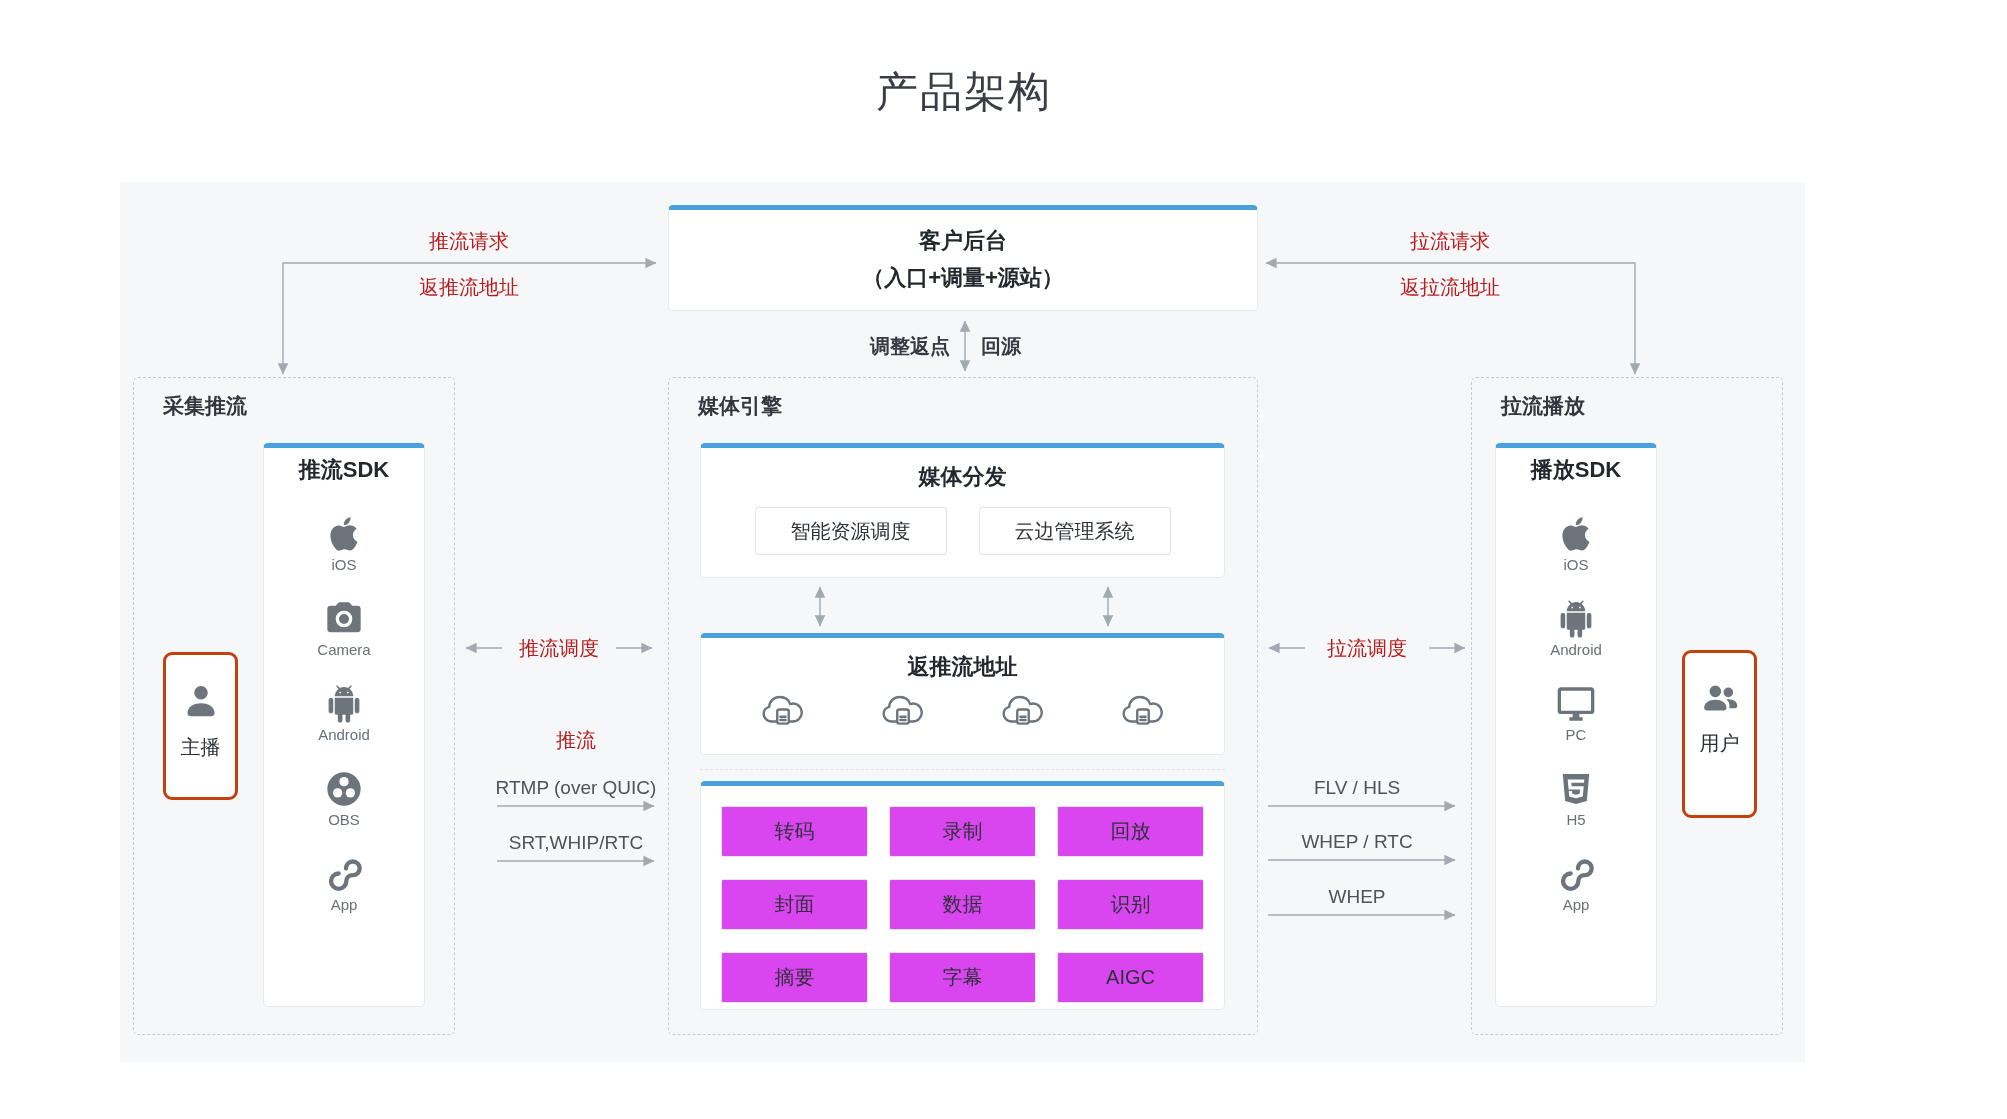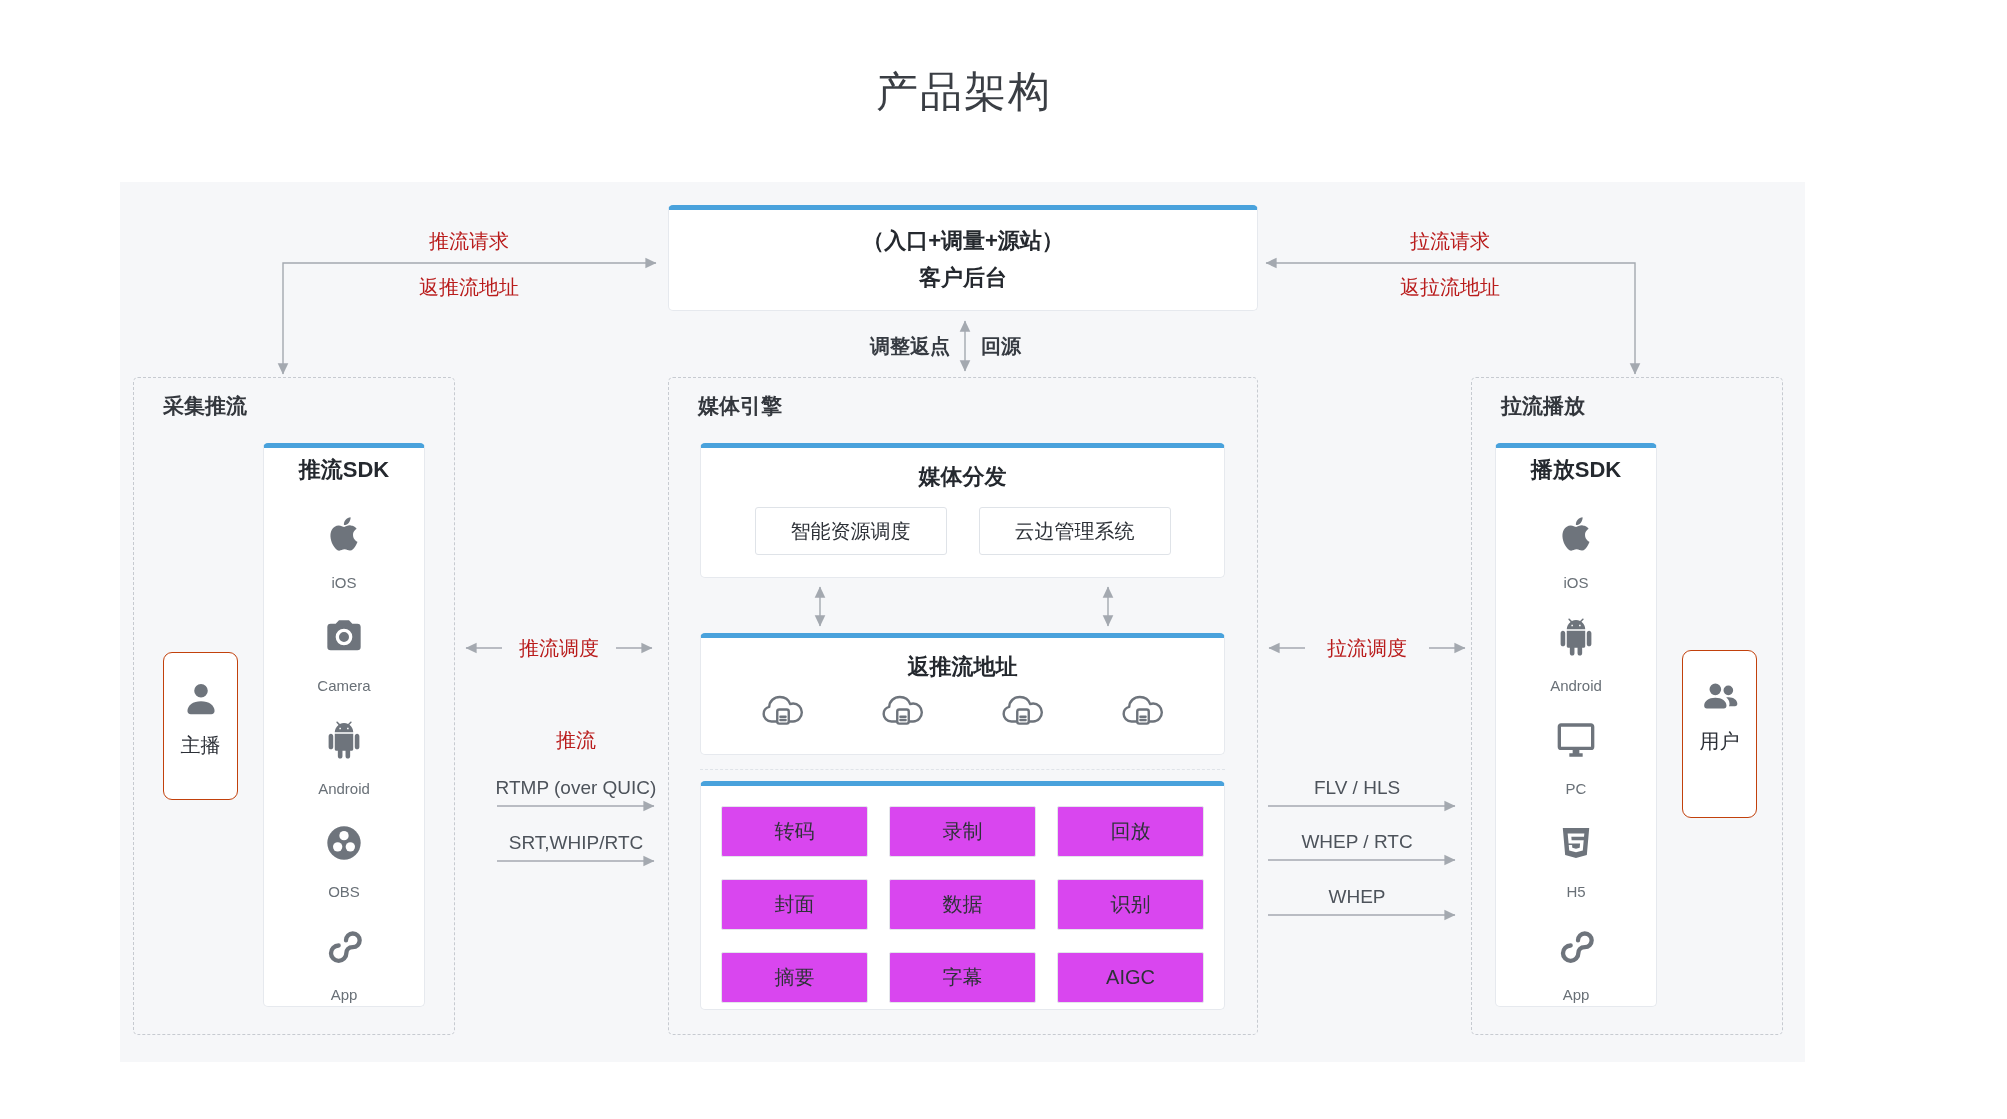--- a/index.html
+++ b/index.html
@@ -12,35 +12,35 @@
   .section-label{position:absolute;font-size:21px;font-weight:600;color:#33373d;white-space:nowrap;}
   .card{position:absolute;background:#fff;border:1px solid #e6e9ee;border-top:5px solid #49a2dc;
         border-radius:5px;box-sizing:border-box;}
   .backend-card{text-align:center;padding-top:12px;}
   .backend-card .bt{font-size:22px;font-weight:700;color:#24282e;line-height:37px;}
   .sdk-card{display:flex;flex-direction:column;align-items:center;}
   .sdk-title{margin-top:7px;font-size:22px;font-weight:700;color:#24282e;}
   .sdk-items{margin-top:29px;display:flex;flex-direction:column;gap:26px;}
   .sdk-item{display:flex;flex-direction:column;align-items:center;}
   .sdk-item svg{width:40px;height:40px;}
-  .sdk-item .lbl{margin-top:20px;font-size:15px;color:#697077;}
+  .sdk-item .lbl{margin-top:2px;font-size:15px;color:#697077;}
   .icon-fill{fill:#6e747c;}
   .dist-card{text-align:center;}
   .card-title{margin-top:14px;font-size:22px;font-weight:700;color:#24282e;}
   .chip-row{margin-top:15px;display:flex;justify-content:center;gap:32px;}
   .chip{width:190px;height:46px;border:1px solid #dfe3e8;border-radius:3px;background:#fff;
         display:flex;align-items:center;justify-content:center;font-size:20px;color:#2e3238;}
   .cloud-row{margin-top:10px;display:flex;justify-content:center;gap:74px;}
   .cloud-row svg{width:46px;height:36px;}
   .features-grid{position:absolute;left:20px;top:20px;right:20px;display:grid;
                  grid-template-columns:repeat(3,1fr);column-gap:21px;row-gap:22px;}
   .feat-cell{height:49px;border:1px solid #e3e6ea;border-radius:2px;background:#d946ef;
              display:flex;align-items:center;justify-content:center;font-size:20px;color:#2e3238;}
   .dashed-sep{position:absolute;border-top:1px dashed #dfe3e8;height:0;}
-  .blue-card{position:absolute;background:#fff;border:1px solid #c2410c;border-radius:9px;
+  .blue-card{position:absolute;background:#fff;border:3px solid #c2410c;border-radius:9px;
              box-sizing:border-box;display:flex;flex-direction:column;align-items:center;}
   .blue-card .lbl{margin-top:11px;font-size:20px;color:#2b2f36;}
   .conn{position:absolute;transform:translateX(-50%);font-size:20px;font-weight:400;
         color:#b91c1c;white-space:nowrap;}
   .conn-r{position:absolute;transform:translateX(-100%);font-size:20px;font-weight:600;
           color:#363b42;white-space:nowrap;}
   .conn-l{position:absolute;font-size:20px;font-weight:600;color:#363b42;white-space:nowrap;}
   .proto{position:absolute;transform:translateX(-50%);font-size:19px;font-weight:400;
          color:#4d535b;white-space:nowrap;}
   .lines{position:absolute;left:0;top:0;pointer-events:none;}
@@ -90,22 +90,22 @@
   <div class="conn" style="left:559px;top:635px">推流调度</div>
   <div class="conn" style="left:1367px;top:635px">拉流调度</div>
   <div class="conn" style="left:576px;top:727px">推流</div>
   <div class="proto" style="left:576px;top:777px">RTMP (over QUIC)</div>
   <div class="proto" style="left:576px;top:832px">SRT,WHIP/RTC</div>
   <div class="proto" style="left:1357px;top:777px">FLV / HLS</div>
   <div class="proto" style="left:1357px;top:831px">WHEP / RTC</div>
   <div class="proto" style="left:1357px;top:886px">WHEP</div>
 
   <div class="card backend-card" style="left:668px;top:205px;width:590px;height:106px">
+    <div class="bt">客户后台</div>
     <div class="bt">（入口+调量+源站）</div>
-    <div class="bt">客户后台</div>
   </div>
 
   <div class="dashed-box" style="left:133px;top:377px;width:322px;height:658px"></div>
   <div class="section-label" style="left:163px;top:392px">采集推流</div>
 
   <div class="card sdk-card" style="left:263px;top:443px;width:162px;height:564px">
     <div class="sdk-title">推流SDK</div>
     <div class="sdk-items">
       <div class="sdk-item">
         <svg viewBox="0 0 24 24">

